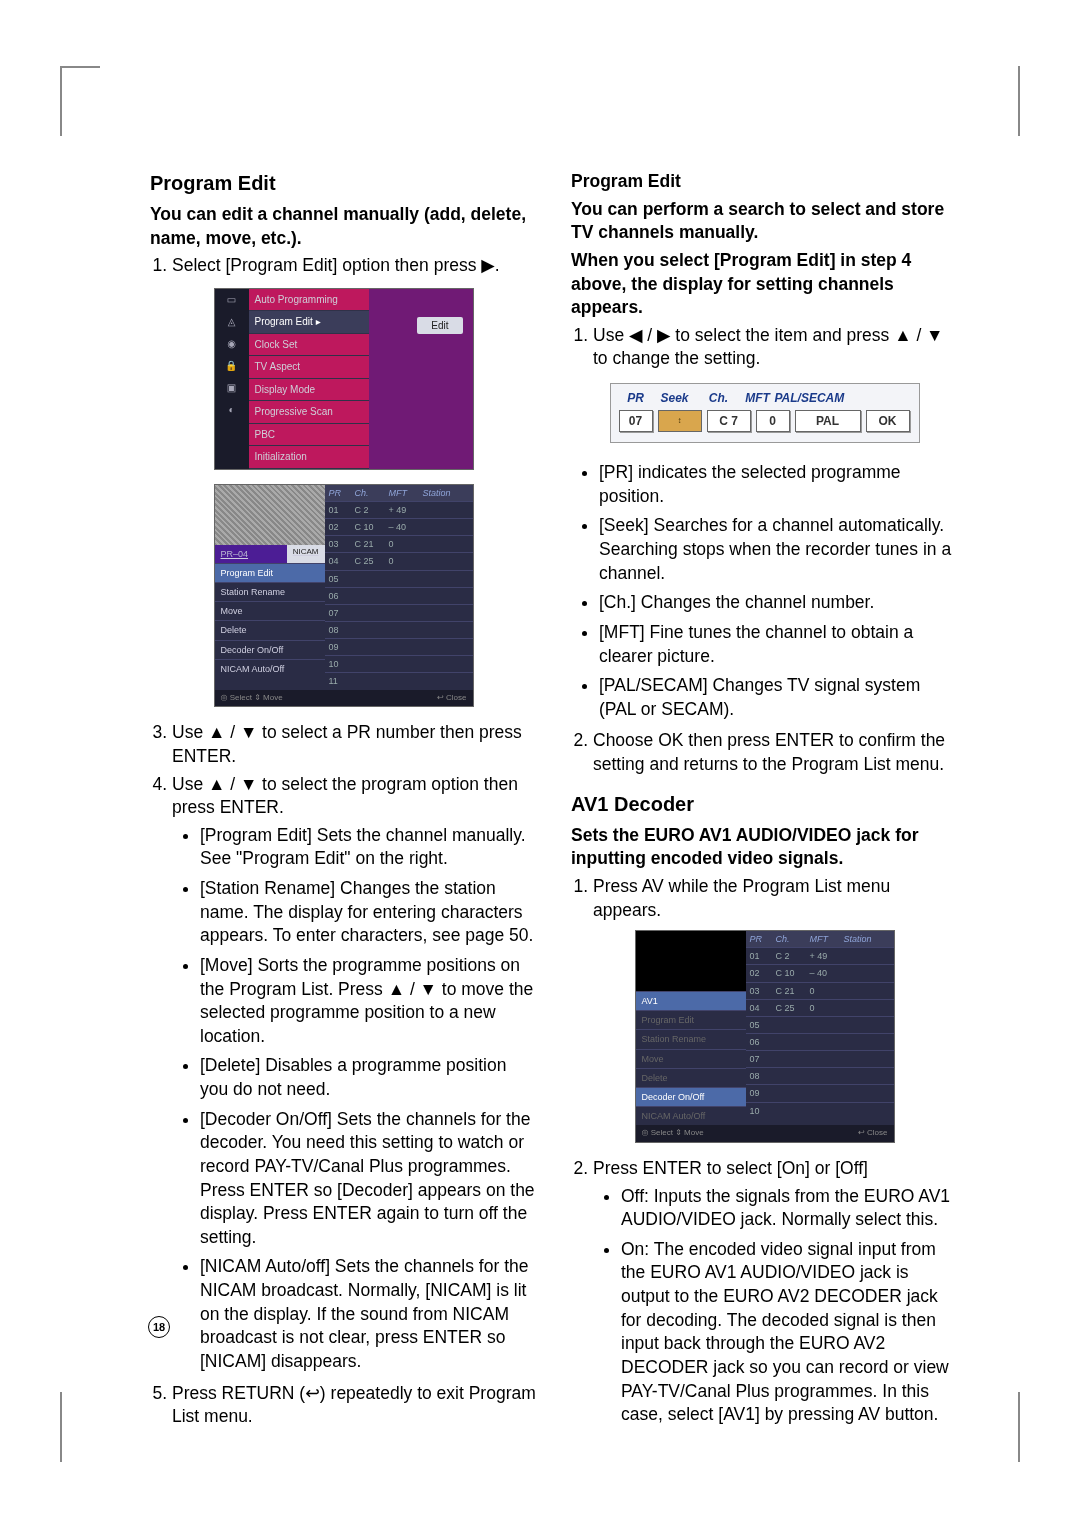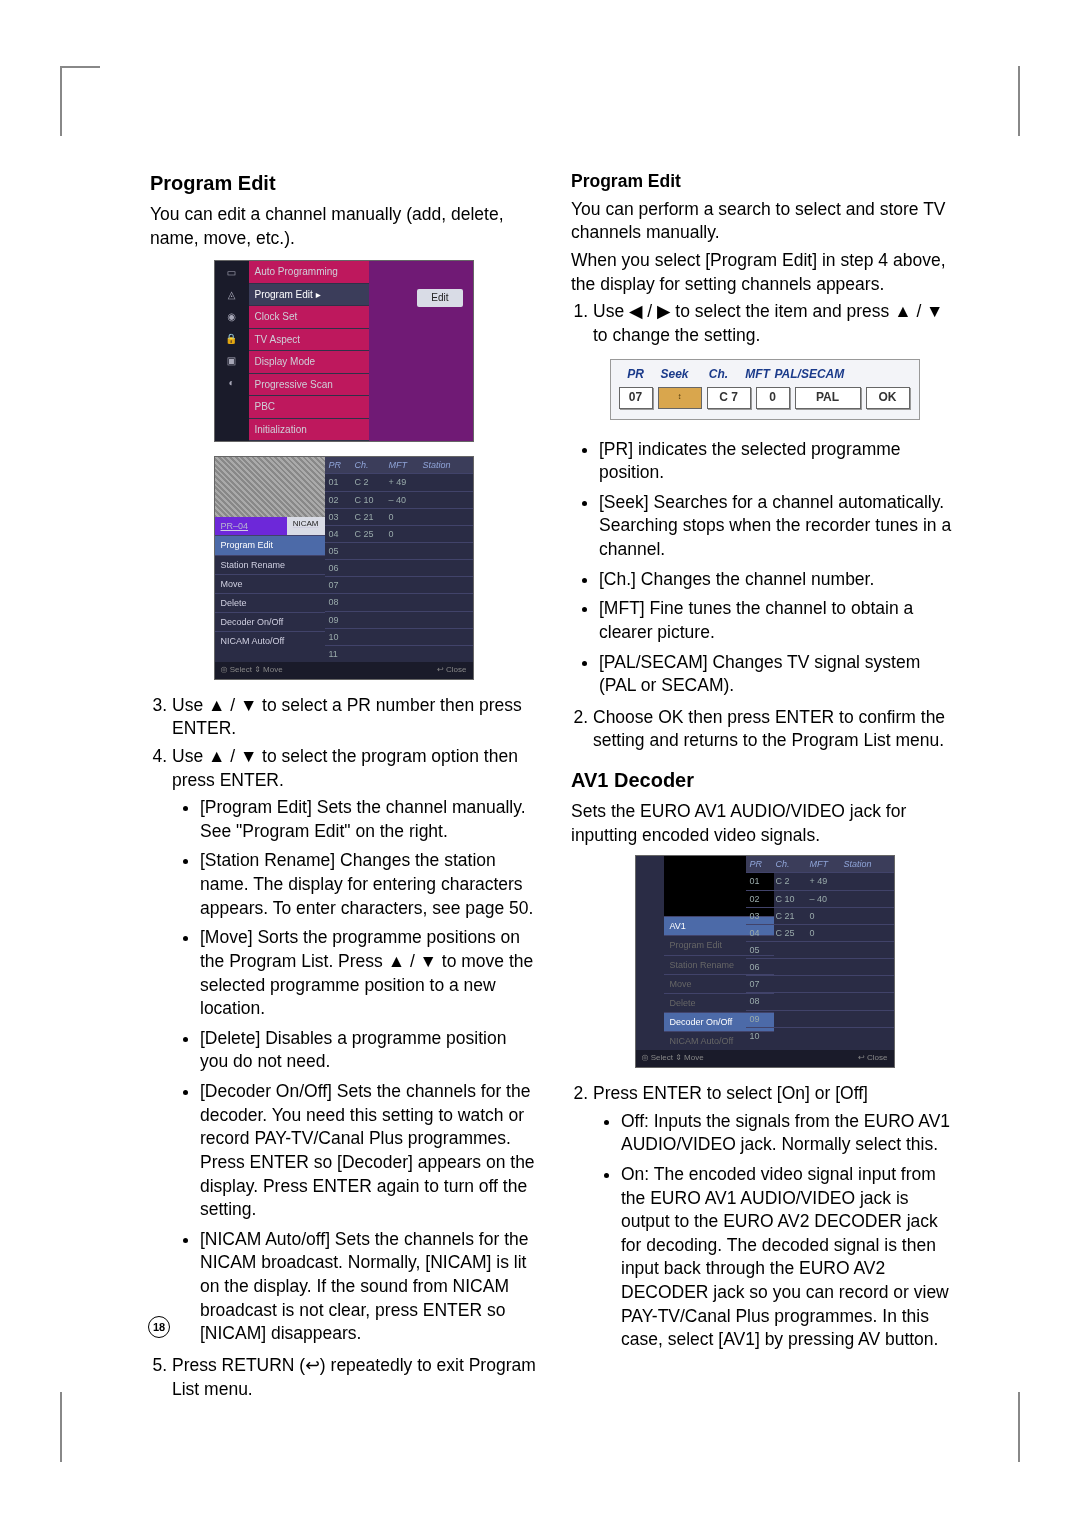--- a/index.html
+++ b/index.html
@@ -31,21 +31,21 @@
   h3.sect {
     font-weight: bold;
     font-size: 20px;
     margin-bottom: 6px;
   }
   h3.sub {
     font-weight: bold;
     font-size: 17.5px;
     margin-bottom: 4px;
   }
-  p { margin-bottom: 4px; }
+  p { margin-bottom: 4px; font-weight: bold; }
   ol { list-style: decimal; padding-left: 22px; margin-bottom:6px; }
   ol > li { margin-bottom: 4px; }
   ul { list-style: disc; padding-left: 28px; margin-top:4px; margin-bottom:8px;}
   ul > li { margin-bottom: 6px; }
 
   
   .fig1 {
     width: 260px;
     margin: 10px auto 14px auto;
     background: #1a1b2a;
@@ -85,21 +85,21 @@
   }
   .progtable .listarea, .progtable2 .listarea { flex:1; }
   .progtable .hdr, .progtable2 .hdr { display:flex; background:#3b3d5a; color:#8fa4d8; font-style:italic; }
   .progtable .hdr span, .progtable2 .hdr span { display:inline-block; padding:2px 4px; }
   .progtable .listrow, .progtable2 .listrow { display:flex; border-top:1px solid #41436a; color:#9aa; }
   .progtable .listrow span, .progtable2 .listrow span { display:inline-block; padding:2px 4px; }
   .sidemenu { width:110px; }
   .sidemenu .srow { padding:3px 6px; background:#2a2c45; border-top:1px solid #41436a; }
   .sidemenu .srow.hl { background:#4c6aa8; color:#fff; }
   .sidemenu .srow.dim { color:#666; }
-  .prbadge { display:flex; background:#6d28d9;text-decoration:underline; }
+  .prbadge { display:flex; background:#4c1d95;text-decoration:underline; }
   .prbadge .lab { flex:1; padding:3px 6px; color:#b8b8d0;}
   .prbadge .nic { background:#d9dce6; color:#222; padding:2px 6px; font-size:8px; }
   .botbar { background:#1a1b2a; padding:3px 6px; color:#888; font-size:8px; display:flex; justify-content:space-between; }
 
   
   .seekbox {
     width: 310px;
     margin: 12px auto 18px auto;
     background:#f3f4f8;
     border:1px solid #999;
@@ -133,20 +133,23 @@
 <div class="crop-top"></div>
 <div class="crop-right"></div>
 <div class="crop-bl"></div>
 <div class="crop-br"></div>
 
 <div class="page">
 
   <div class="col">
     <h3 class="sect">Program Edit</h3>
     <p>You can edit a channel manually (add, delete, name, move, etc.).</p>
+    <ol>
+      <li>Select [Program Edit] option then press ▶.</li>
+    </ol>
 
     <div class="fig1">
       <div class="iconcol">
         <div class="ic">▭</div>
         <div class="ic">◬</div>
         <div class="ic">◉</div>
         <div class="ic">🔒</div>
         <div class="ic">▣</div>
         <div class="ic">◐</div>
       </div>
@@ -317,24 +320,27 @@
         <li>[MFT] Fine tunes the channel to obtain a clearer picture.</li>
         <li>[PAL/SECAM] Changes TV signal system (PAL or SECAM).</li>
       </ul>
 
     <ol start="2">
       <li>Choose OK then press ENTER to confirm the setting and returns to the Program List menu.</li>
     </ol>
 
     <h3 class="sect" style="margin-top:14px;">AV1 Decoder</h3>
     <p>Sets the EURO AV1 AUDIO/VIDEO jack for inputting encoded video signals.</p>
+    <ol>
+      <li>Press AV while the Program List menu appears.</li>
+    </ol>
 
     <div class="progtable2">
       <div class="toprow">
-        <div style="width:110px;padding-left:28px;">
+        <div style="width:110px;">
           <div class="preview"></div>
           <div class="sidemenu">
             <div class="srow hl">AV1</div>
             <div id="fig3-side">
                 <div class="srow dim">Program Edit</div>
                 <div class="srow dim">Station Rename</div>
                 <div class="srow dim">Move</div>
                 <div class="srow dim">Delete</div>
                 <div class="srow hl">Decoder On/Off</div>
                 <div class="srow dim">NICAM Auto/Off</div>

